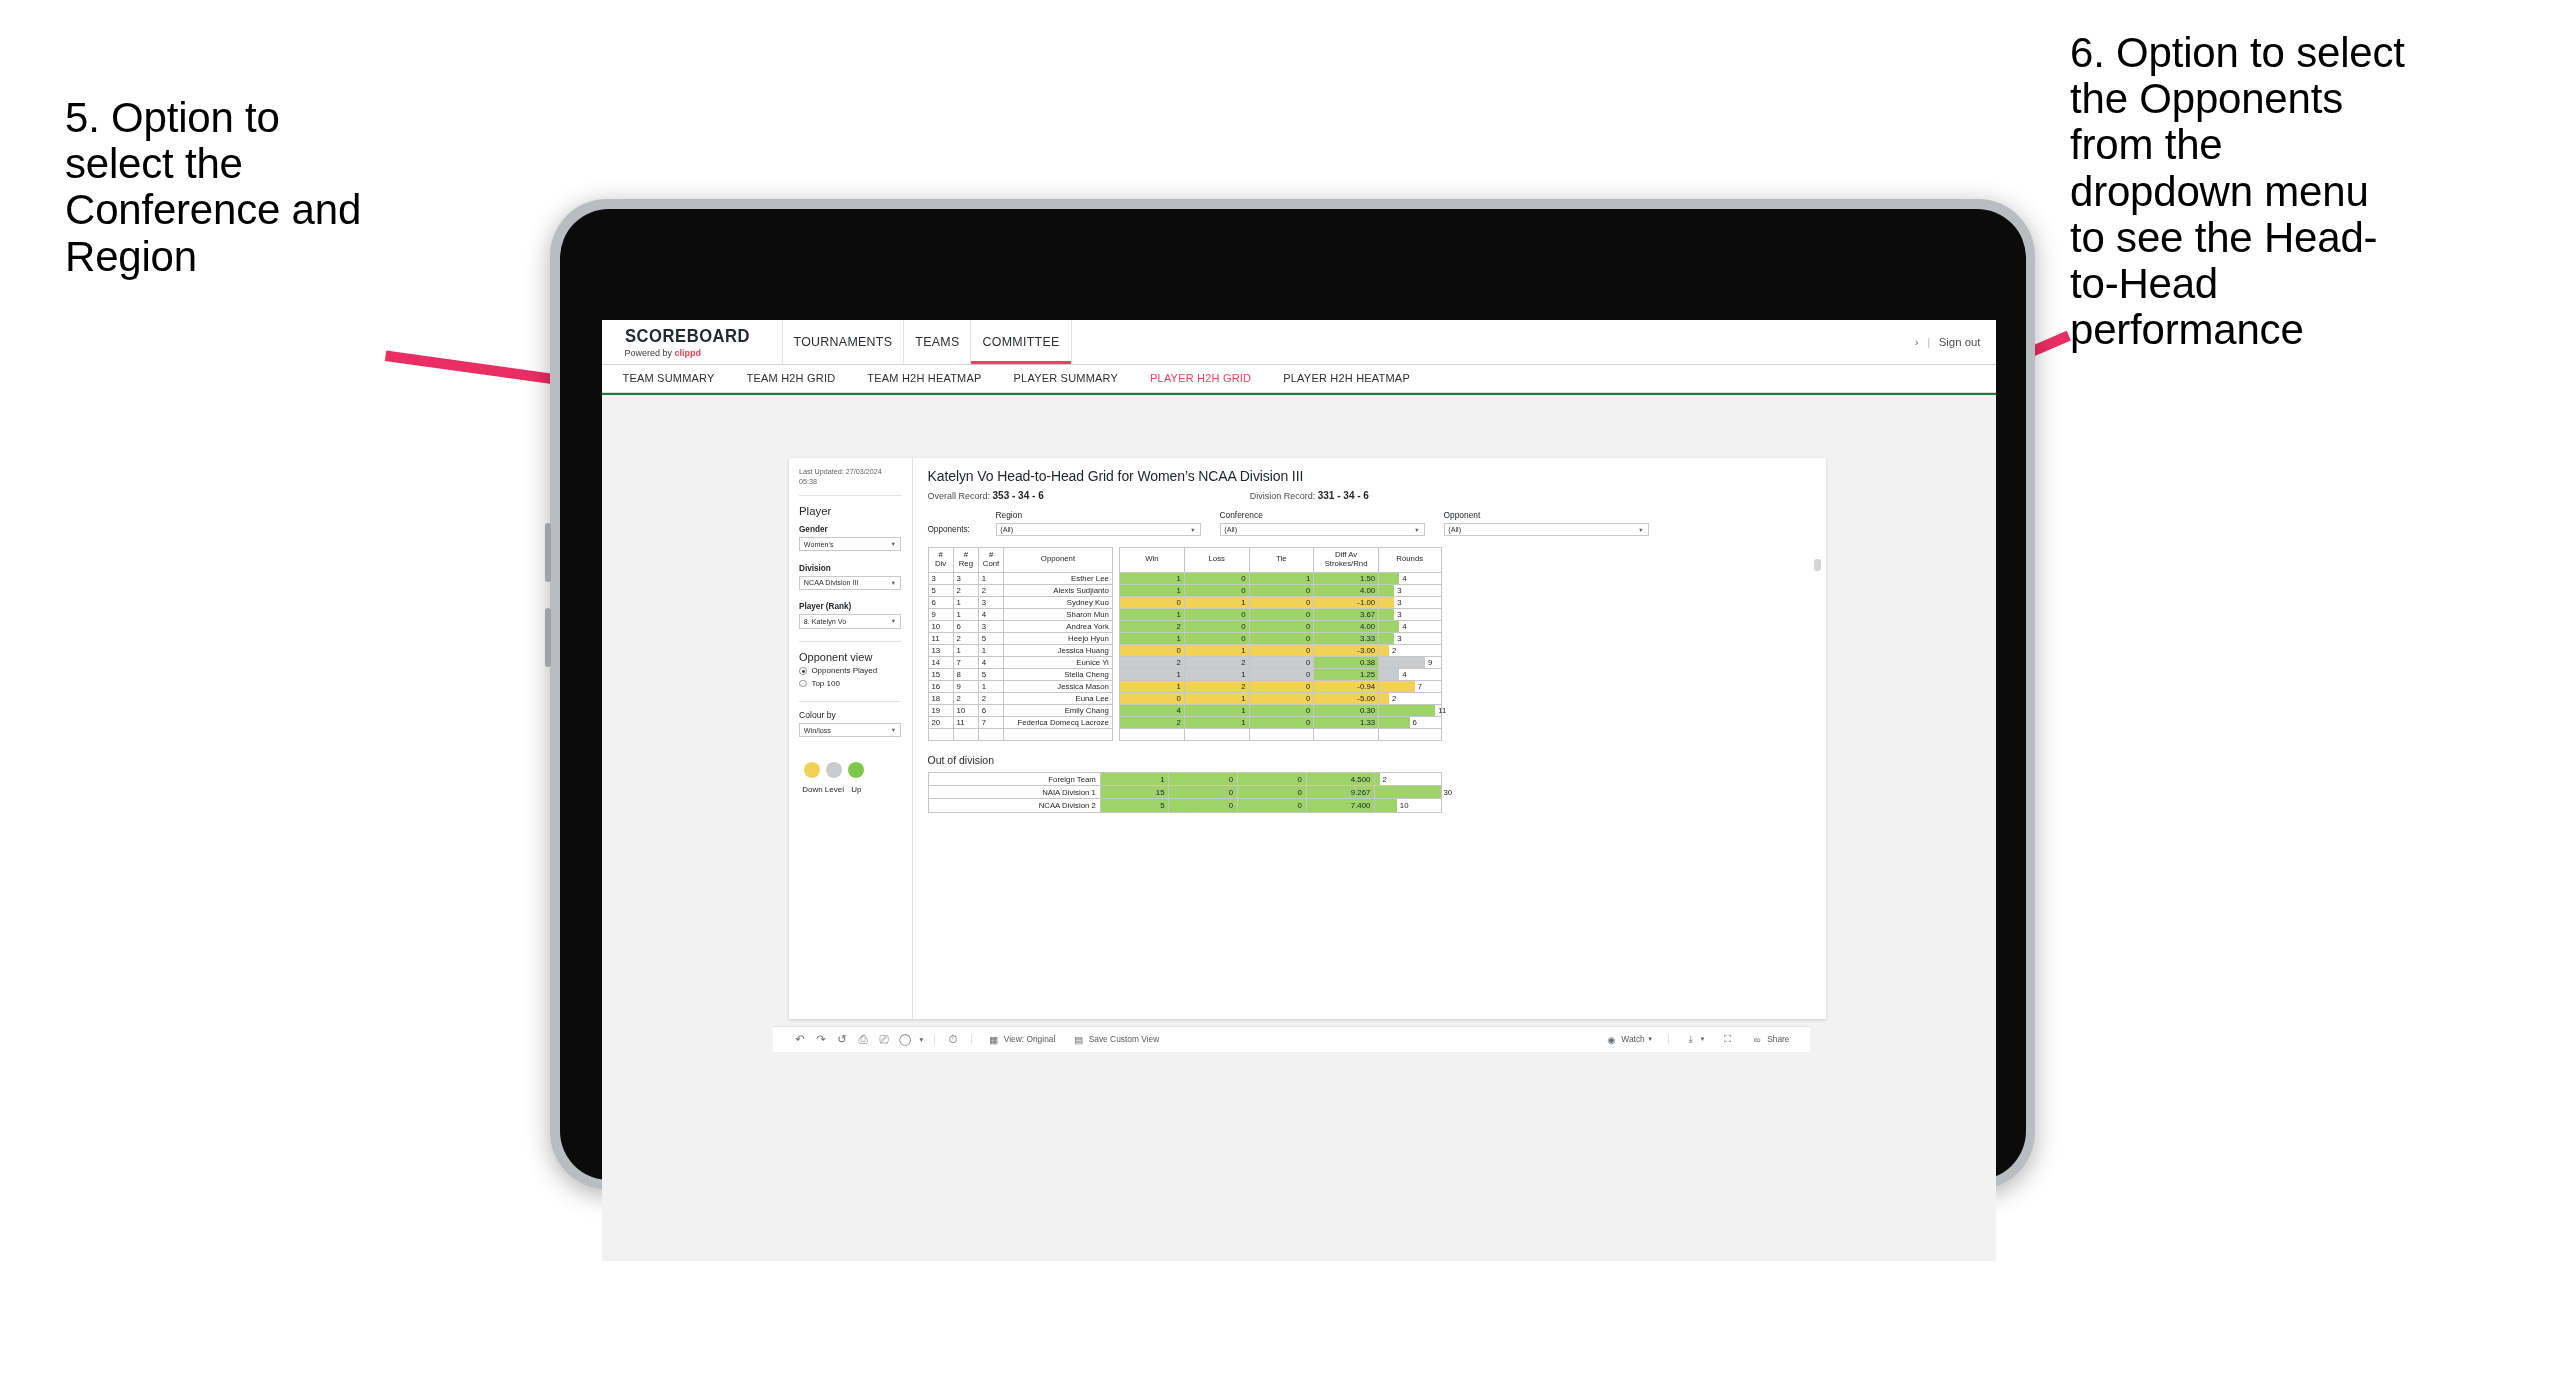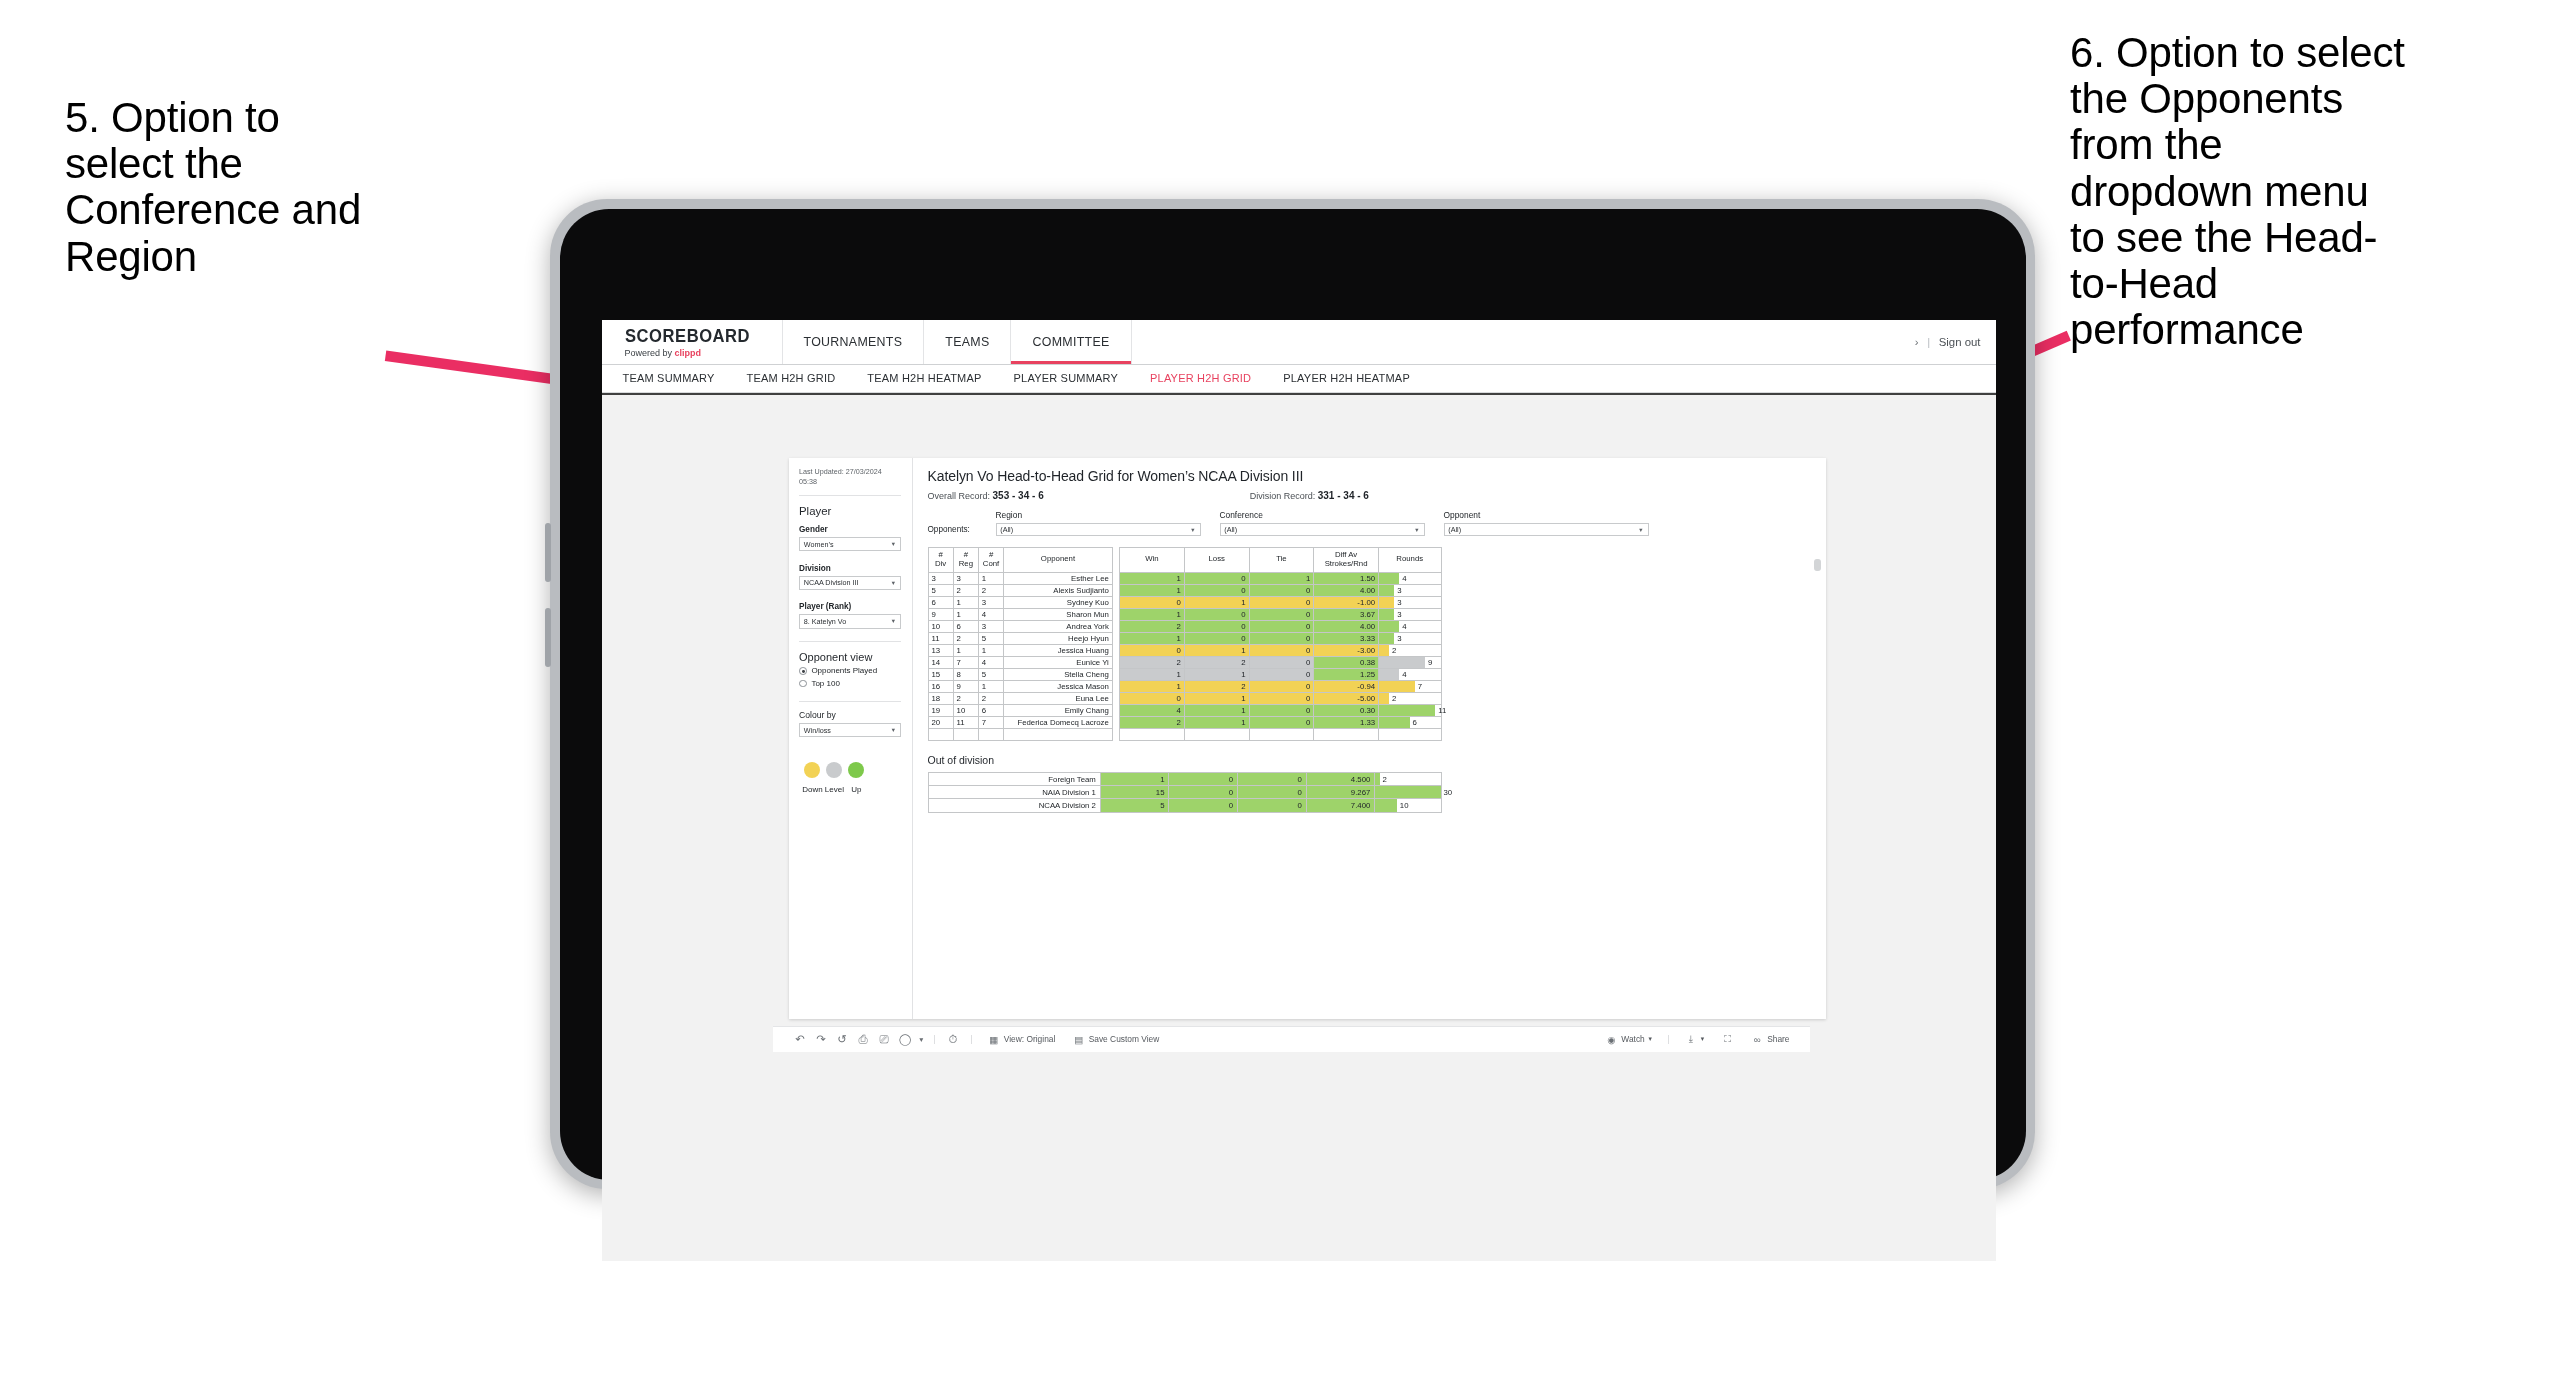--- a/index.html
+++ b/index.html
@@ -41,38 +41,38 @@
   #tablet::after{
     content:""; position:absolute; left:-4.8px; top:409px; width:5.7px; height:59px;
     background:#9fa3a8; border-radius:2.9px;
   }
   #tablet-inner{
     position:absolute; left:9.5px; top:9.5px; right:9.5px; bottom:9.5px;
     background:#0b0b0c; border-radius:49px;
   }
   #screen{
     position:absolute; left:42px; top:111px; width:1394px; height:941px;
-    background:#404040; overflow:hidden;
+    background:#15803d; overflow:hidden;
   }
 
   
   #appbar{
     height:45px; background:#fff; display:flex; align-items:stretch;
     border-bottom:1.9px solid #cfd1d3;
   }
   .brand{ display:flex; flex-direction:column; justify-content:center;
     padding:0 21px 0 23px; border-right:1px solid #e3e4e6; }
   .brand-title{ font-weight:700; font-size:18px; letter-spacing:0.6px;
     color:#24292e; font-family:"Liberation Sans", sans-serif;
     transform:scaleX(.92); transform-origin:left center; }
   .brand-sub{ font-size:9px; color:#3b4045; margin-top:1px; }
   .brand-sub b{ color:#e8425f; font-weight:700;margin-top:24px; }
   .topnav{ display:flex; }
   .topnav-item{
-    display:flex; align-items:center; padding:0 21px; font-size:12.4px;
+    display:flex; align-items:center; padding:0 11px; font-size:12.4px;
     color:#2b2f33; letter-spacing:0.3px; border-right:1px solid #e3e4e6;
     cursor:pointer;
   }
   .topnav-item.active{ box-shadow: inset 0 -2.9px 0 #e8425f; }
   .topbar-right{ margin-left:auto; display:flex; align-items:center;
     gap:8.6px; padding-right:15px; font-size:11.4px; color:#4c5156; }
   .topbar-right .sep{ color:#b9bec3; }
   .chev{ color:#6d7277; font-size:11.4px; }
 
   #subnav{

